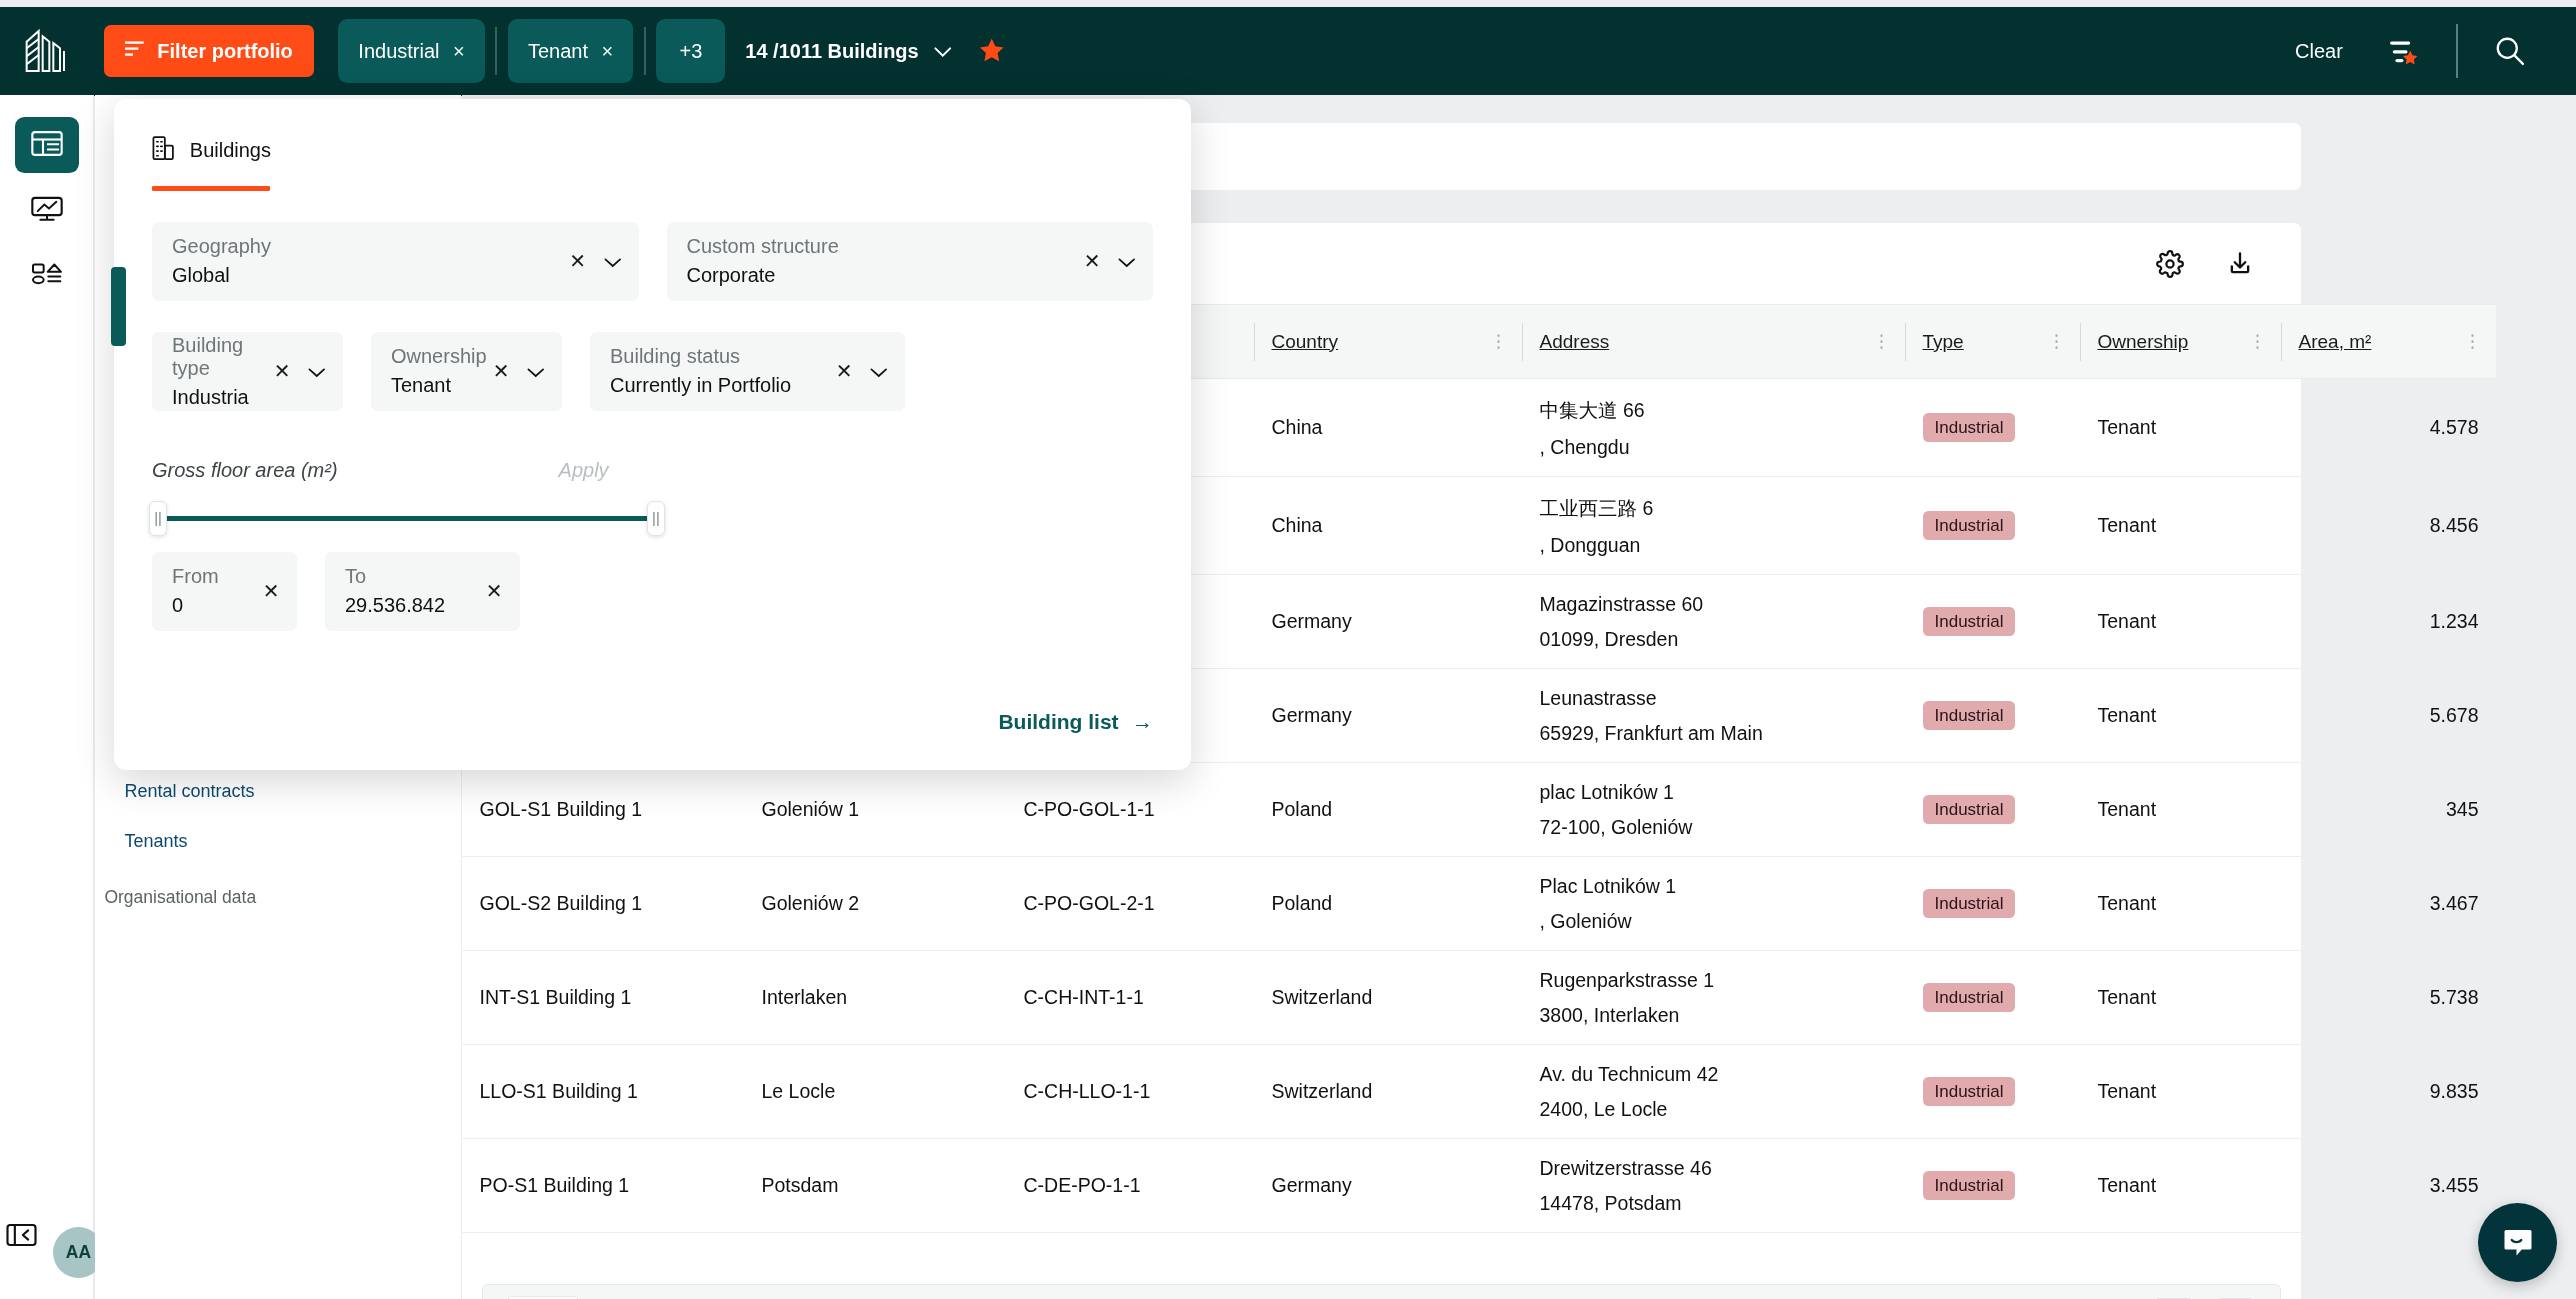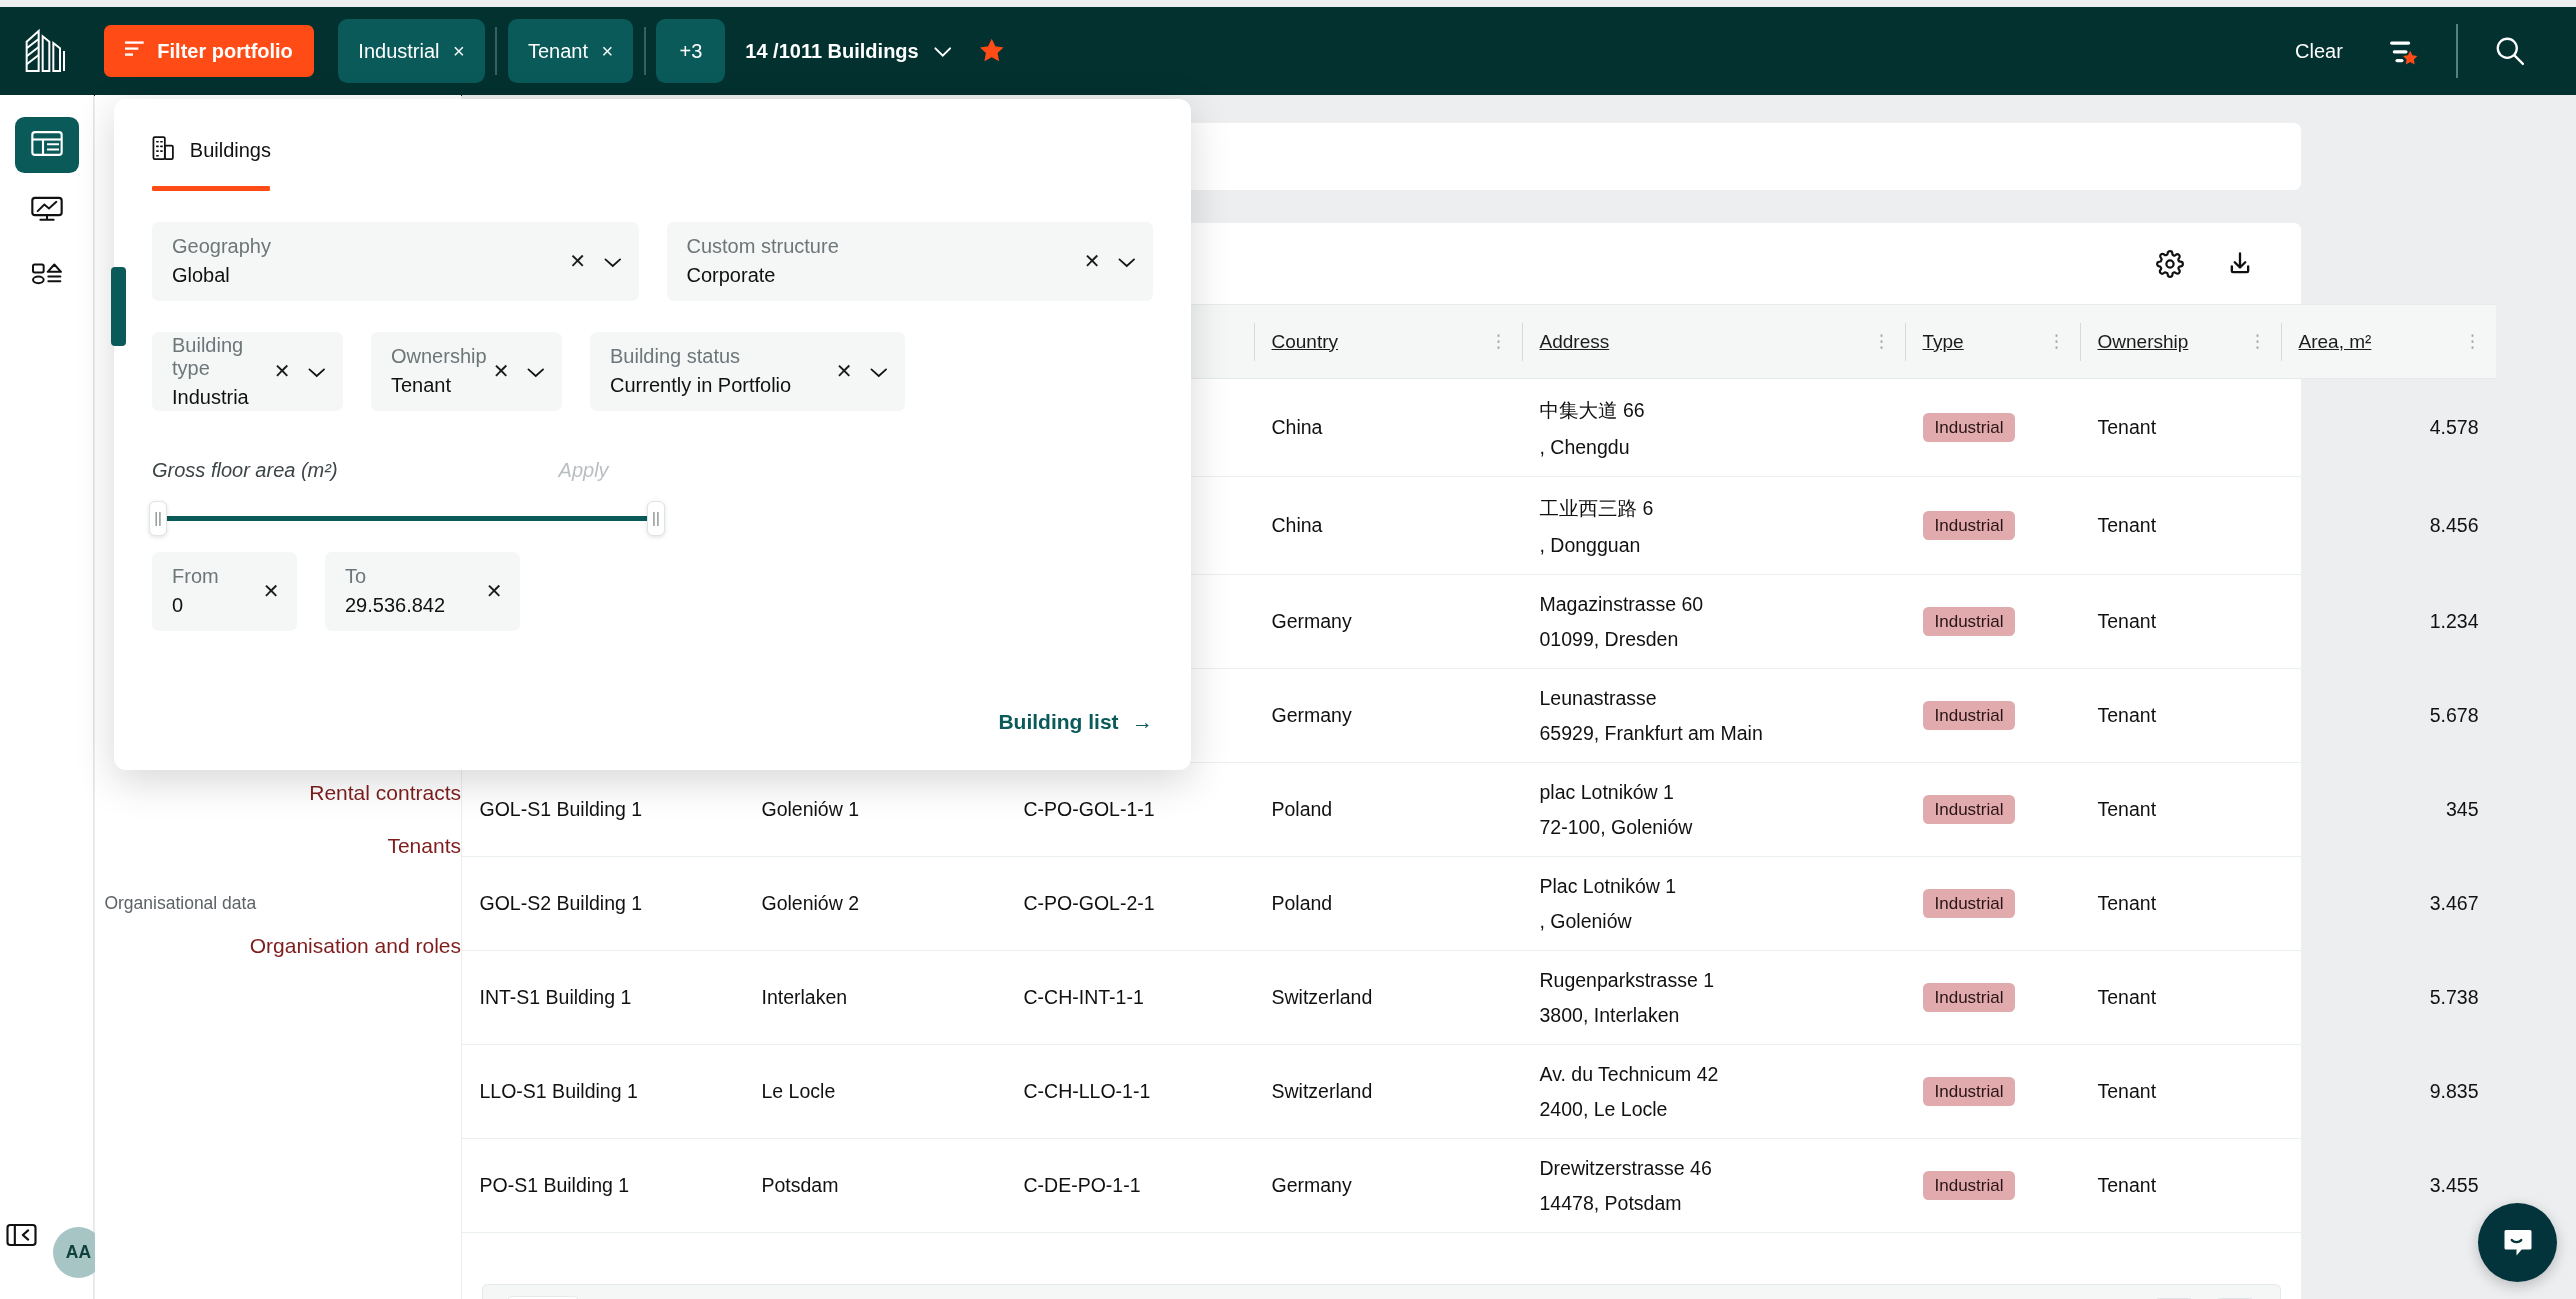--- a/index.html
+++ b/index.html
@@ -57,21 +57,21 @@
     width: 51px; height: 51px; border-radius: 50%; background: #a8c5c5;
     color: #10403c; font-size: 17.5px; font-weight: 700;
     display: flex; align-items: center; justify-content: center; margin-top: 25.5px; cursor: pointer;
   }
 
   
   .subnav {
     position: absolute; left: 95px; top: 95px; width: 366px; height: 1204px;
     background: #fff; padding-top: 27px;
   }
-  .subnav-link { font-size: 21px; color: #7f1d1d; padding: 14.8px 0 14.8px 29.5px; cursor: pointer; text-align: right; }
+  .subnav-link { font-size: 18px; color: #0c4a6e; padding: 14.8px 0 14.8px 29.5px; cursor: pointer; }
   .subnav-group { font-size: 17.5px; color: #5c6366; padding: 20px 0 5.4px 9.4px; }
 
   
   .main { position: absolute; left: 462px; top: 95px; width: 2114px; height: 1204px; background: #eceef0; }
   .card-top {
     position: absolute; left: 0; top: 28px; width: 1839px; height: 67px;
     background: #fff; border-radius: 6.7px;
   }
   .card-table {
     position: absolute; left: 0; top: 128px; width: 1839px; height: 1148px;
@@ -289,21 +289,20 @@
       </div>
       <div class="avatar">AA</div>
     </div>
   </div>
 
   <div class="subnav">
     <div style="margin-top:644px">
       <div class="subnav-link">Rental contracts</div>
       <div class="subnav-link">Tenants</div>
       <div class="subnav-group">Organisational data</div>
-      <div class="subnav-link">Organisation and roles</div>
     </div>
   </div>
 
   <div class="main">
     <div class="card-top"></div>
 
     <div class="card-table">
       <div class="table-toolbar">
         <div class="tool-icon">
           <svg width="28" height="28" viewBox="0 0 24 24" fill="none" stroke="#111" stroke-width="1.9">

